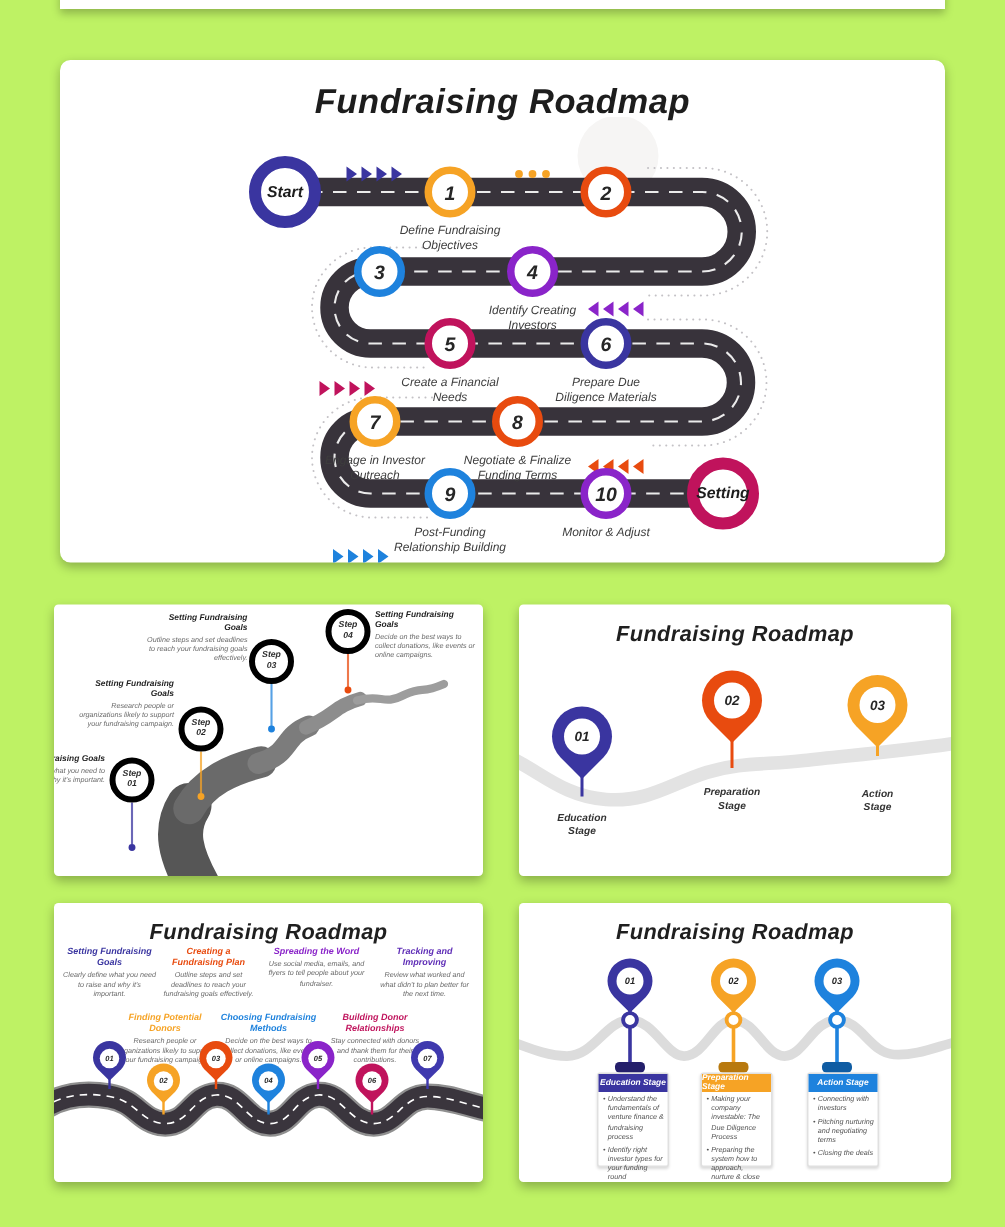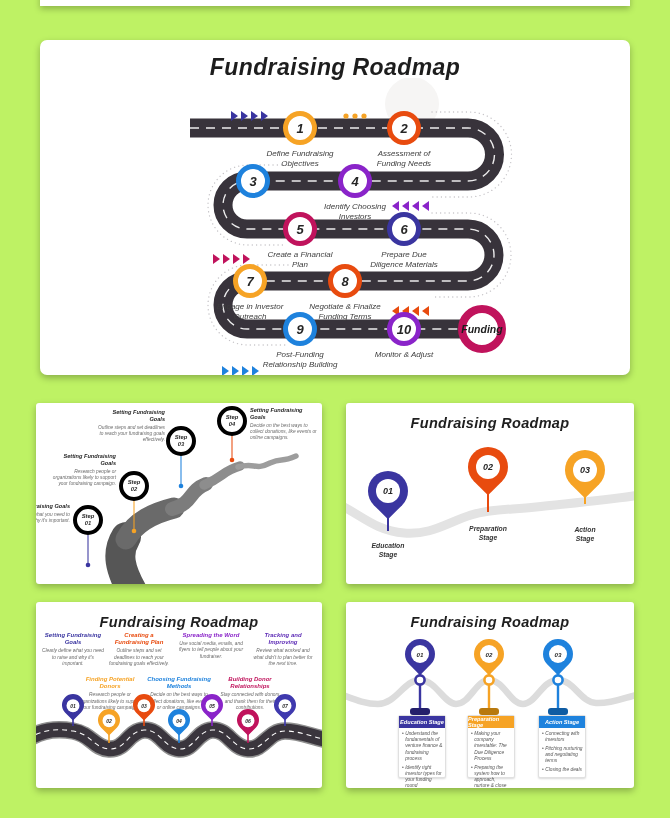--- a/index.html
+++ b/index.html
@@ -125,20 +125,23 @@
           <polygon points="389,228 389,238 382,233"></polygon>
       </g>
       <g fill="#1e82dd">
         <polygon points="182,288 182,298 189,293"></polygon>
           <polygon points="192,288 192,298 199,293"></polygon>
         <polygon points="202,288 202,298 209,293"></polygon>
           <polygon points="212,288 212,298 219,293"></polygon>
       </g>
     </svg>
 
+    <div class="node big b-indigo" style="left:126px;top:64px">
+        <span>Start</span>
+      </div>
     <div class="node small b-orange" style="left:243px;top:71px">
         <span>1</span>
       </div>
     <div class="node small b-redorange" style="left:347px;top:71px">
         <span>2</span>
       </div>
     <div class="node small b-blue" style="left:196px;top:124px">
         <span>3</span>
       </div>
     <div class="node small b-purple" style="left:298px;top:124px">
@@ -156,31 +159,29 @@
     <div class="node small b-redorange" style="left:288px;top:224px">
         <span>8</span>
       </div>
     <div class="node small b-blue" style="left:243px;top:272px">
         <span>9</span>
       </div>
     <div class="node small b-purple" style="left:347px;top:272px">
         <span>10</span>
       </div>
     <div class="node big b-crimson" style="left:418px;top:265px">
-        <span>Funding</span>
+        <span>Setting</span>
       </div>
 
     <div class="nlabel" style="left:205px;top:109px">Define Fundraising
 Objectives</div>
-    <div class="nlabel" style="left:309px;top:109px">Assessment of
-Funding Needs</div>
-    <div class="nlabel" style="left:260px;top:162px">Identify Choosing
+    <div class="nlabel" style="left:260px;top:162px">Identify Creating
 Investors</div>
     <div class="nlabel" style="left:205px;top:210px">Create a Financial
-Plan</div>
+Needs</div>
     <div class="nlabel" style="left:309px;top:210px">Prepare Due
 Diligence Materials</div>
     <div class="nlabel" style="left:155px;top:262px">Engage in Investor
 Outreach</div>
     <div class="nlabel" style="left:205px;top:310px">Post-Funding
 Relationship Building</div>
     <div class="nlabel" style="left:250px;top:262px">Negotiate &amp; Finalize
 Funding Terms</div>
     <div class="nlabel" style="left:309px;top:310px">Monitor &amp; Adjust</div>
   </section>

